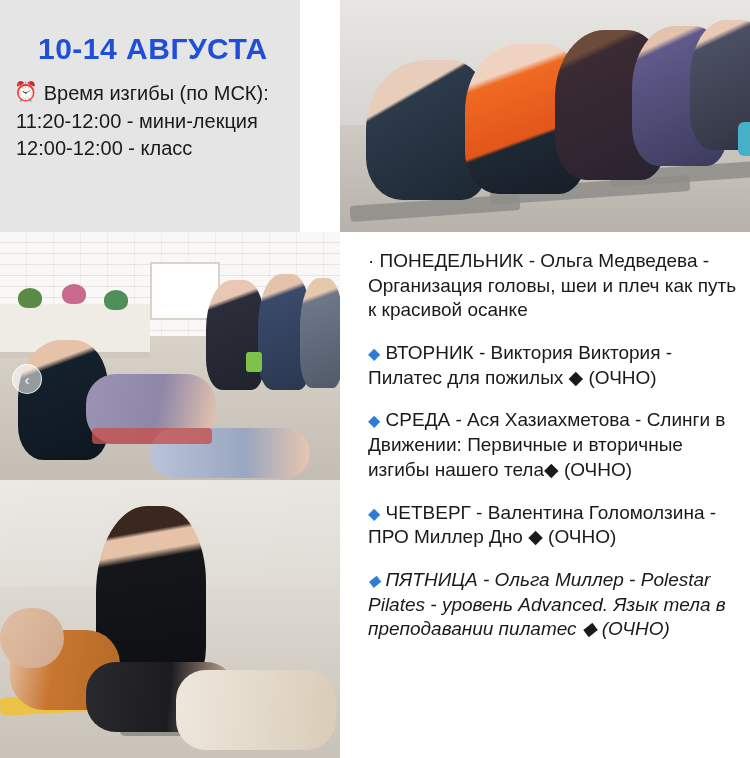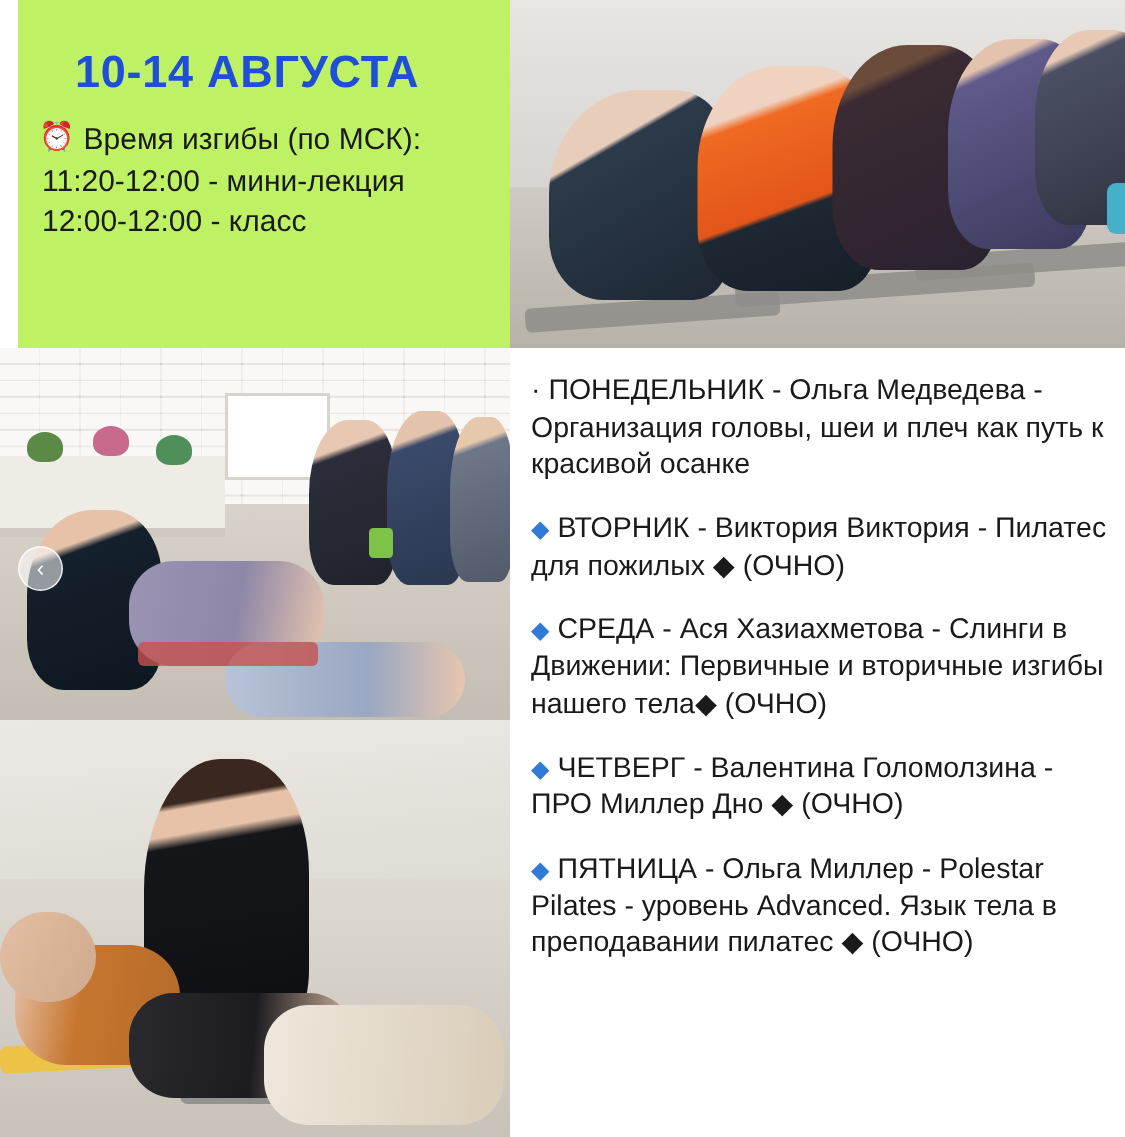--- a/index.html
+++ b/index.html
@@ -14,25 +14,25 @@
     position: relative;
     width: 750px;
     height: 758px;
     overflow: hidden;
     background: #ffffff;
   }
 
   
   .header-block {
     position: absolute;
-    left: 12px;
+    left: 0;
     top: 0;
-    width: 340px;
+    width: 300px;
     height: 232px;
-    background: #bef264;
+    background: #e5e5e5;
     box-sizing: border-box;
     padding: 32px 14px 0 14px;
   }
   .header-title {
     font-size: 30px;
     font-weight: bold;
     color: #1f4fd8;
     letter-spacing: 0.5px;
     margin: 0 0 14px 24px;
     font-family: "Liberation Sans", sans-serif;
@@ -152,30 +152,30 @@
 
   
   .schedule {
     position: absolute;
     left: 340px;
     top: 232px;
     width: 410px;
     height: 526px;
     background: #ffffff;
     box-sizing: border-box;
-    padding: 17px 10px 10px 14px;
+    padding: 17px 10px 10px 28px;
   }
   .sch-item {
     font-size: 19px;
     line-height: 1.30;
     color: #1a1a1a;
     margin-bottom: 18px;
     word-wrap: break-word;
   }
-  .sch-item:last-child { margin-bottom: 0; }
+  .sch-item:last-child { margin-bottom: 0; font-style: italic; }
   .bullet-diamond {
     color: #2f7bd6;
     font-size: 16px;
   }
   .bullet-dot {
     color: #1a1a1a;
   }
 
   
   .nav-arrow {

